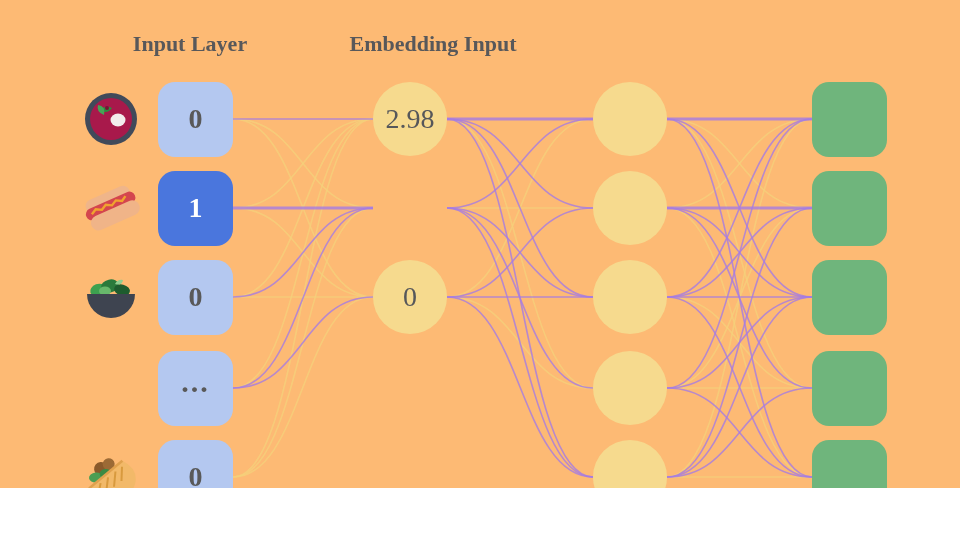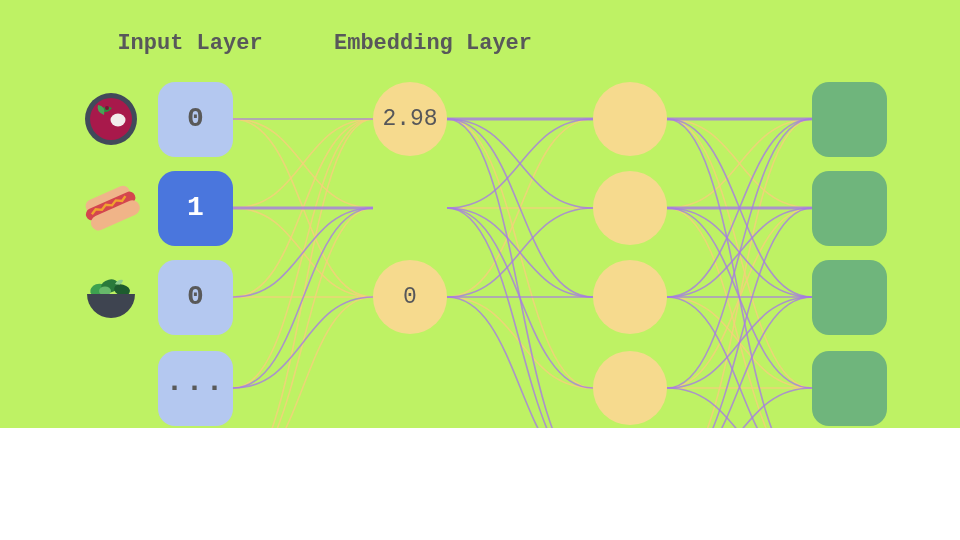--- a/index.html
+++ b/index.html
@@ -1,32 +1,32 @@
 <!DOCTYPE html>
 <html><head>
 <meta charset="utf-8">
 <style>
   html,body{margin:0;padding:0;background:#ffffff;}
   #canvas{
-    position:relative;width:960px;height:428px;background:#bef264;
-    font-family:Liberation Mono, monospace;overflow:hidden;
+    position:relative;width:960px;height:488px;background:#fdba74;
+    font-family:Liberation Serif, serif;overflow:hidden;
   }
   .layer-title{
     position:absolute;top:31px;transform:translateX(-50%);
     font-size:22px;font-weight:bold;color:#58585a;white-space:nowrap;
   }
   #edges{position:absolute;left:0;top:0;}
   .node{
     position:absolute;display:flex;align-items:center;justify-content:center;
     box-sizing:border-box;
   }
   .node.square{width:75px;height:75px;border-radius:17px;}
   .node.circle{width:74px;height:74px;border-radius:50%;}
   .node .lbl{font-weight:bold;font-size:28px;color:#595959;line-height:1;}
-  .node.circle .lbl{font-weight:400;font-size:23px;color:#56575a;}
+  .node.circle .lbl{font-weight:400;font-size:28px;color:#56575a;}
   .node.active .lbl{color:#ffffff;}
   .node .lbl.dots{font-size:30px;letter-spacing:2px;margin-top:-12px;}
   .icon-box{position:absolute;width:62px;height:62px;}
 </style>
 </head>
 <body>
 
 <div id="canvas">
   <svg id="edges" width="960" height="540">
       <path d="M 233 119 C 303 119 303 208 373 208" fill="none" stroke="#f5cf7b" stroke-width="1.6" stroke-opacity="0.8"></path>
@@ -79,21 +79,21 @@
       <path d="M 667 297 C 739.5 297 739.5 297 812 297" fill="none" stroke="#a57ce2" stroke-width="1.6" stroke-opacity="0.8"></path>
       <path d="M 667 297 C 739.5 297 739.5 477 812 477" fill="none" stroke="#a57ce2" stroke-width="1.6" stroke-opacity="0.8"></path>
       <path d="M 667 388 C 739.5 388 739.5 119 812 119" fill="none" stroke="#a57ce2" stroke-width="1.6" stroke-opacity="0.8"></path>
       <path d="M 667 388 C 739.5 388 739.5 297 812 297" fill="none" stroke="#a57ce2" stroke-width="1.6" stroke-opacity="0.8"></path>
       <path d="M 667 388 C 739.5 388 739.5 477 812 477" fill="none" stroke="#a57ce2" stroke-width="1.6" stroke-opacity="0.8"></path>
       <path d="M 667 477 C 739.5 477 739.5 208 812 208" fill="none" stroke="#a57ce2" stroke-width="1.6" stroke-opacity="0.8"></path>
       <path d="M 667 477 C 739.5 477 739.5 297 812 297" fill="none" stroke="#a57ce2" stroke-width="1.6" stroke-opacity="0.8"></path>
       <path d="M 667 477 C 739.5 477 739.5 388 812 388" fill="none" stroke="#a57ce2" stroke-width="1.6" stroke-opacity="0.8"></path>
     </svg>
   <div class="layer-title" style="left: 190px;">Input Layer</div>
-  <div class="layer-title" style="left: 433px;">Embedding Layer</div>
+  <div class="layer-title" style="left: 433px;">Embedding Input</div>
 <div class="node square" style="left: 158px; top: 81.5px; width: 75px; height: 75px; background: rgb(180, 200, 240);">
       <span class="lbl">0</span>
     </div>
     <div class="icon-box" style="left: 80px; top: 88px;"><svg width="62" height="62" viewBox="0 0 62 62">
    <circle cx="31" cy="31" r="26" fill="#414a5a"></circle>
    <circle cx="31" cy="31" r="21" fill="#a8194b"></circle>
    <ellipse cx="38" cy="32" rx="7.5" ry="6.5" fill="#f2ecec"></ellipse>
    <path d="M20 22 q6 -6 12 -2 q-5 7 -12 2" fill="#2e8b3f"></path>
    <path d="M24 27 q-8 -3 -6 -10 q8 1 6 10" fill="#46a556"></path>
    <circle cx="27" cy="20" r="2" fill="#7a1136"></circle>

